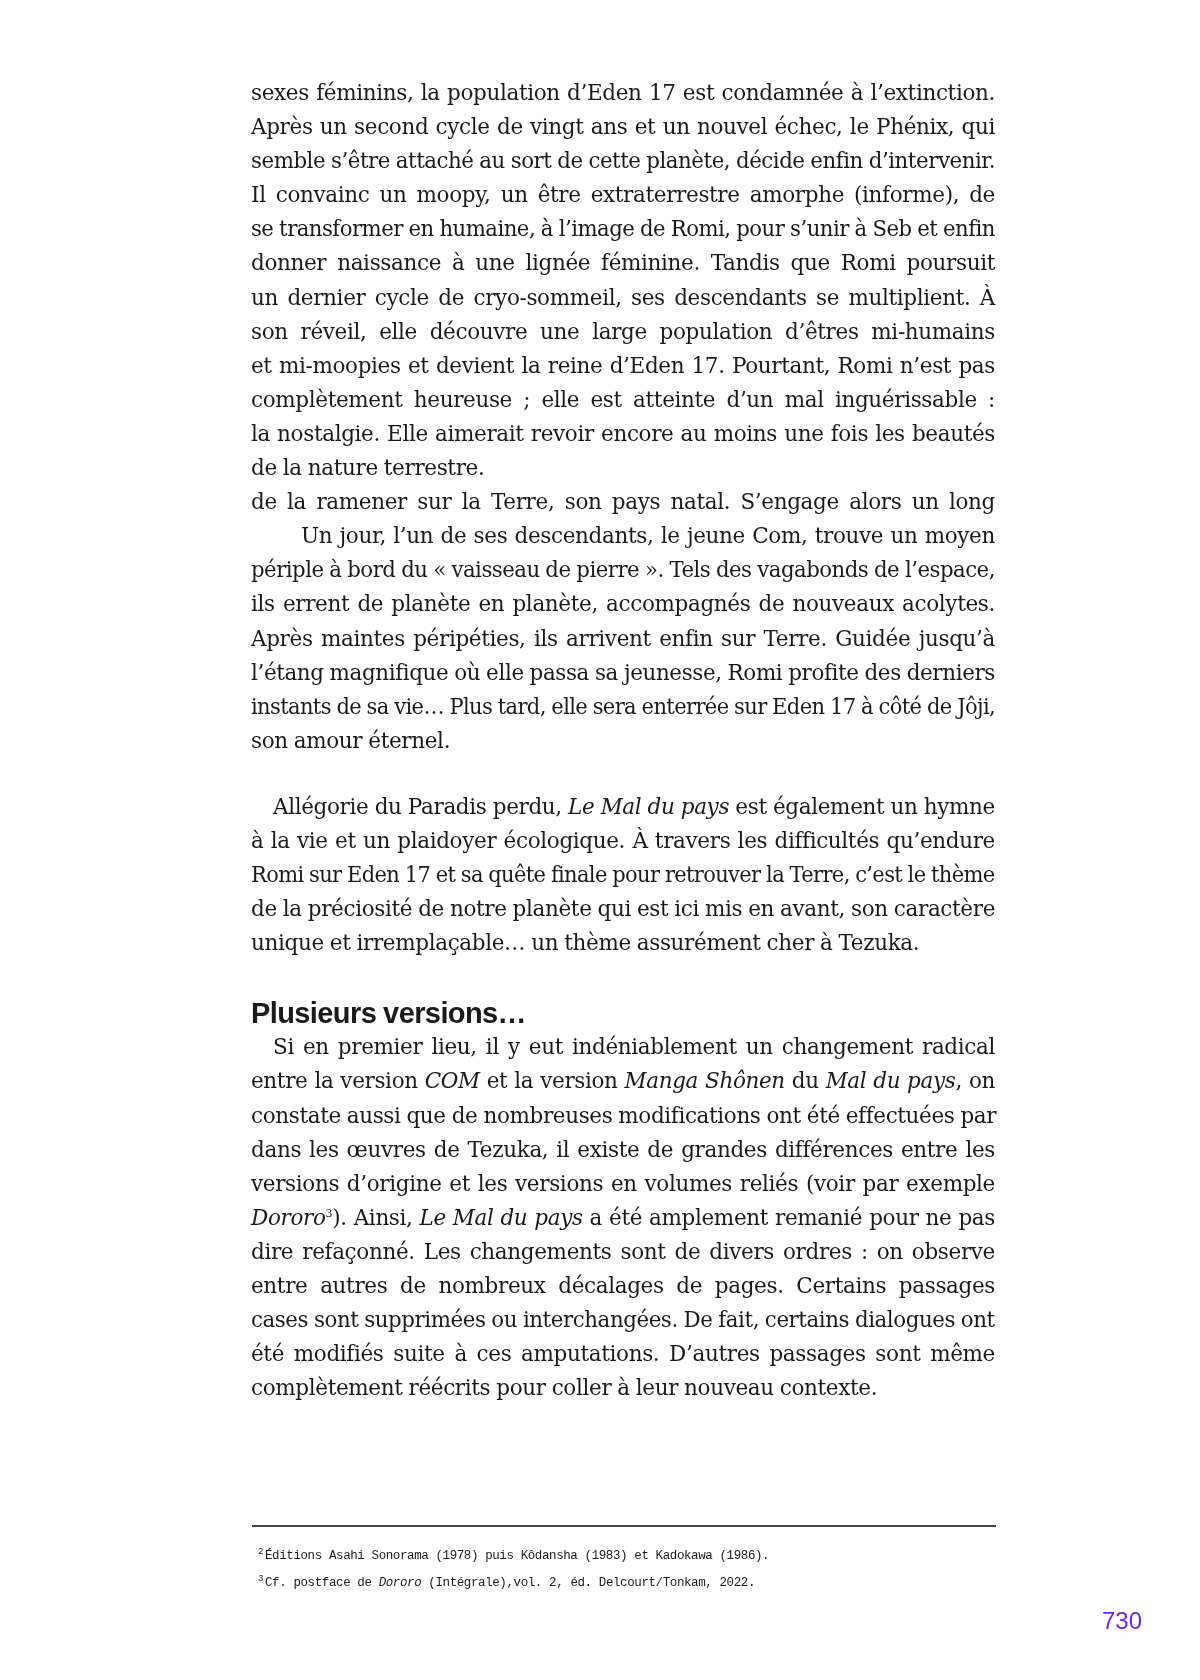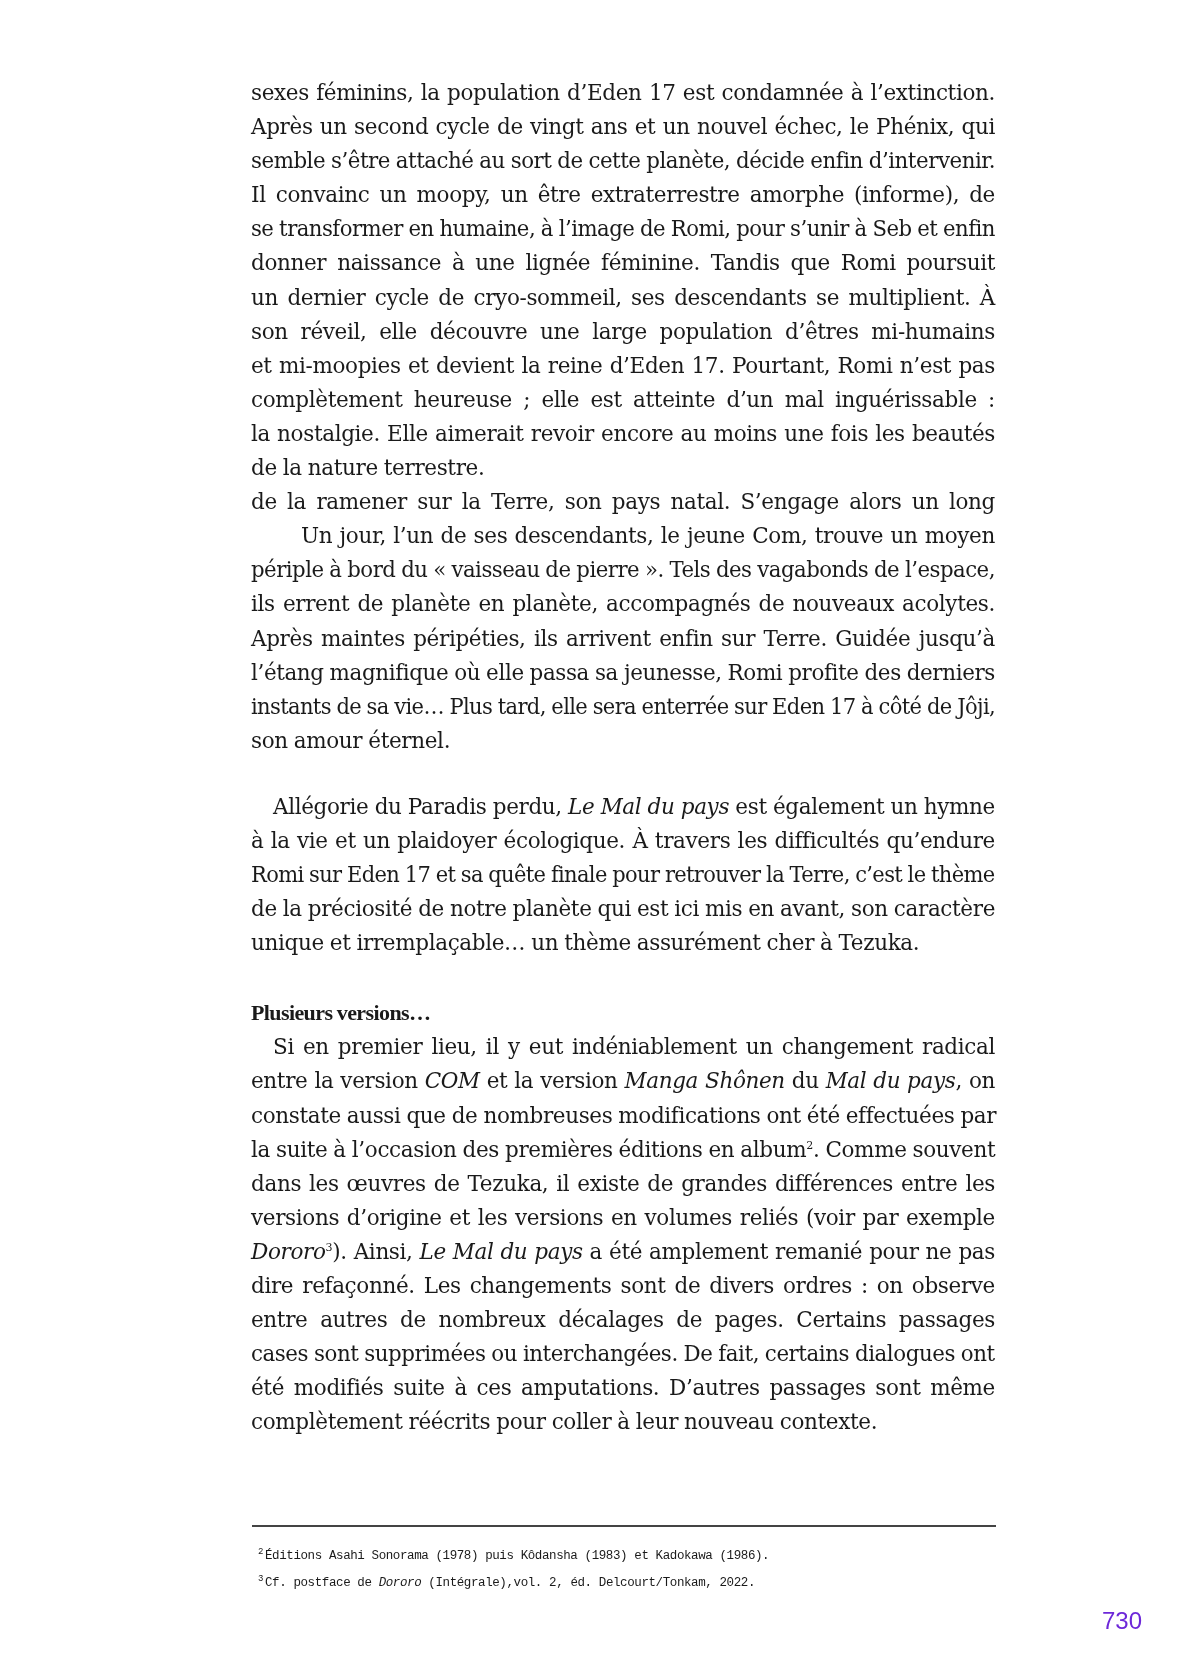--- a/index.html
+++ b/index.html
@@ -10,21 +10,21 @@
     font-family: "DejaVu Serif", serif; font-size: 21.5px; line-height: 34.1px;
     text-align: justify; letter-spacing: -0.35px; word-spacing: -0.5px;
   }
   .para { margin: 0; }
   .line { display: block; text-align: justify; text-align-last: justify; white-space: nowrap; overflow: visible; }
   .line.last { text-align-last: left; }
   .indent-lg { padding-left: 50px; }
   .indent-sm { padding-left: 22px; }
   .gap { height: 32px; }
   .gap-sm { height: 36px; }
-  .heading { font-family: Liberation Serif, serif; font-weight: bold; font-size: 22px; line-height: 34px; letter-spacing: -0.6px; }
+  .heading { font-family: Liberation Sans, sans-serif; font-weight: bold; font-size: 29px; line-height: 34px; letter-spacing: -0.6px; }
   em { font-style: italic; }
   sup { font-size: 11px; vertical-align: super; line-height: 0; }
   .rule { position: absolute; left: 242px; top: 1525px; width: 744px; height: 0; border-top: 2px solid #444; }
   .footnotes { position: absolute; left: 248px; top: 1543px; width: 800px; font-family: Liberation Mono, monospace; font-size: 12.5px; line-height: 27px; letter-spacing: -0.4px; color: #1a1a1a; }
   .fn-num { font-size: 9px; vertical-align: super; line-height: 0; margin-right: 2px; }
   .page-number { position: absolute; left: 1092px; top: 1607px; font-family: "Liberation Sans", sans-serif; font-size: 24px; color: #6d28d9; }
 </style>
 </head>
 <body>
 
@@ -68,21 +68,20 @@
     </div>
 
     <div class="gap-sm"></div>
 
     <div class="heading">Plusieurs versions…</div>
 
     <div class="para">
       <span class="line indent-sm">Si en premier lieu, il y eut indéniablement un changement radical</span>
       <span class="line"><span>entre la version </span><em>COM</em><span> et la version </span><em>Manga Shônen</em><span> du </span><em>Mal du pays</em><span>, on</span></span>
       <span class="line" style="letter-spacing: -0.366086px;">constate aussi que de nombreuses modifications ont été effectuées par</span>
-      <span class="line"><span>la suite à l’occasion des premières éditions en album</span><sup>2</sup><span>. Comme souvent</span></span>
       <span class="line">dans les œuvres de Tezuka, il existe de grandes différences entre les</span>
       <span class="line">versions d’origine et les versions en volumes reliés (voir par exemple</span>
       <span class="line"><em>Dororo</em><sup>3</sup><span>). Ainsi, </span><em>Le Mal du pays</em><span> a été amplement remanié pour ne pas</span></span>
       <span class="line">dire refaçonné. Les changements sont de divers ordres : on observe</span>
       <span class="line">entre autres de nombreux décalages de pages. Certains passages</span>
       <span class="line" style="letter-spacing: -0.437417px; transform-origin: left center; transform: scaleX(0.993324);">cases sont supprimées ou interchangées. De fait, certains dialogues ont</span>
       <span class="line">été modifiés suite à ces amputations. D’autres passages sont même</span>
       <span class="line last">complètement réécrits pour coller à leur nouveau contexte.</span>
     </div>
   </div>

